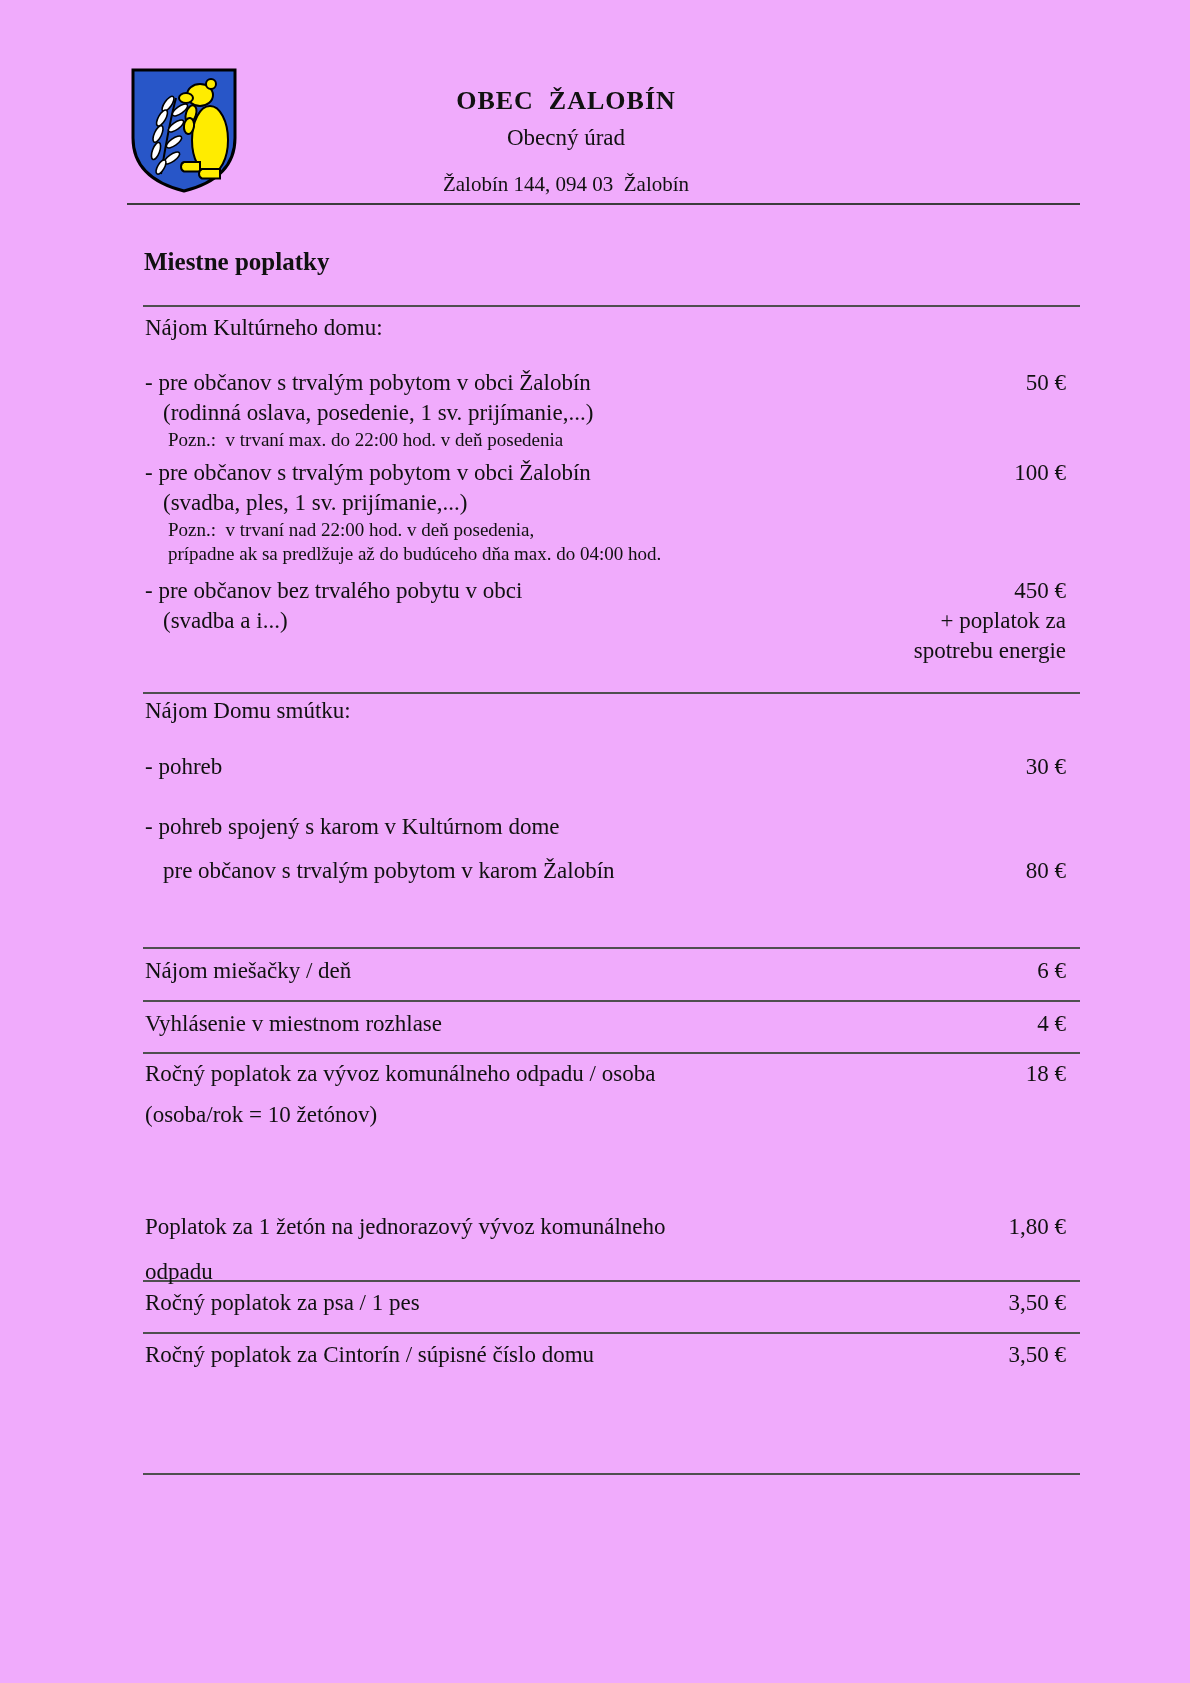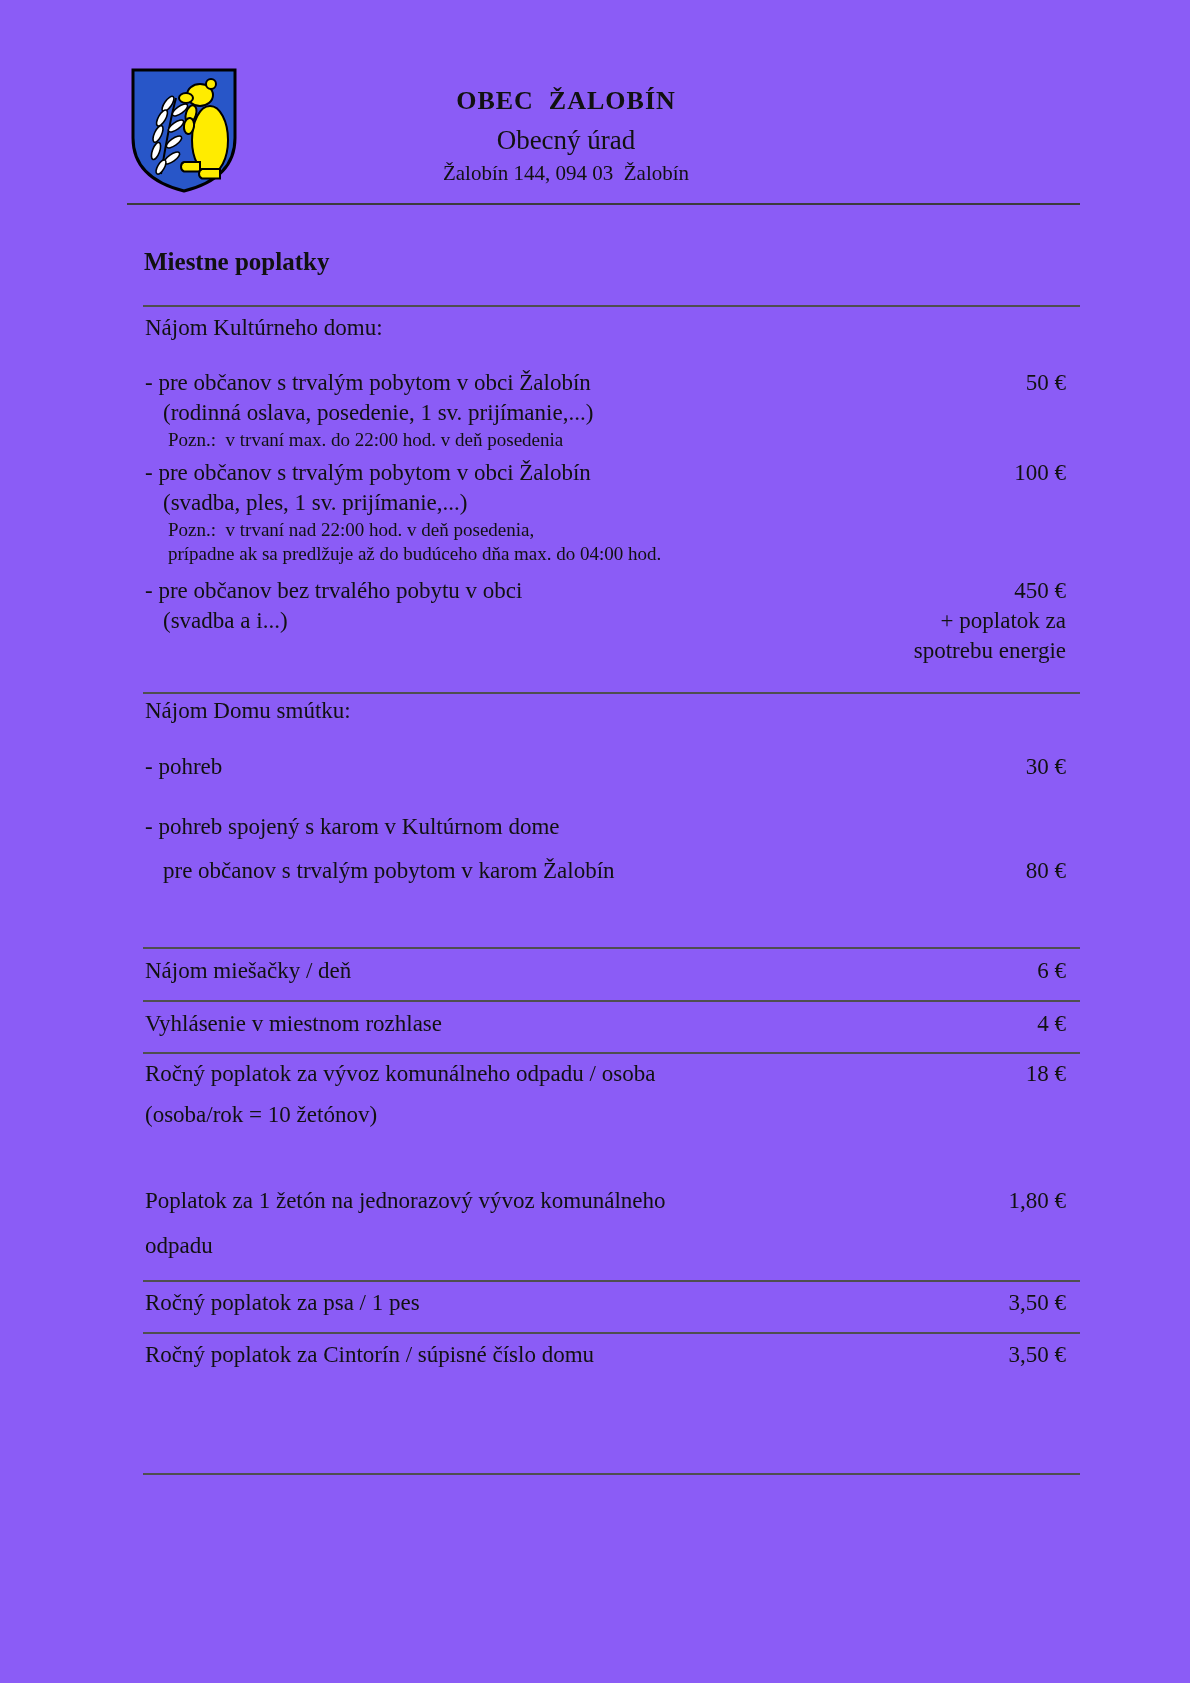--- a/index.html
+++ b/index.html
@@ -1,31 +1,31 @@
 <!DOCTYPE html>
 <html><head>
 <meta charset="utf-8">
 <style>
   html,body { margin:0; padding:0; background:#888; }
   .page {
     position:relative;
     width:1190px; height:1683px;
     margin:0 auto;
-    background:#8b5cf6;
+    background:#f0abfc;
     font-family:"Liberation Serif", serif;
     color:#111111;
     overflow:hidden;
   }
 
   
   .crest { position:absolute; left:128px; top:66px; width:112px; height:130px; }
   .hdr-text { position:absolute; left:130px; top:86px; width:872px; text-align:center; }
   .org   { font-size:26px; font-weight:bold; letter-spacing:1px; white-space:pre; }
-  .office{ font-size:27px; margin-top:9px;font-family:Liberation Serif, serif; }
-  .addr  { font-size:21px; margin-top:5px; white-space:pre; }
+  .office{ font-size:23px; margin-top:9px;font-family:Liberation Serif, serif; }
+  .addr  { font-size:21px; margin-top:21px; white-space:pre; }
   .hdr-rule { position:absolute; left:127px; top:203px; width:953px; height:2px; background:#3c3c3c; }
 
   
   .doc-title { position:absolute; left:144px; top:248px; font-size:25px; font-weight:bold; }
 
   
   .fees { position:absolute; left:143px; top:305px; width:937px; font-size:23px; line-height:30px; }
   .sect { border-top:2px solid #4f4f4f; box-sizing:border-box; }
   .s-kd  { height:387px; padding-top:6px; }
   .s-ds  { height:255px; padding-top:2px; }
@@ -43,21 +43,21 @@
   .l2 { padding-left:20px; }
   .note { padding-left:25px; font-size:19px; line-height:24px; white-space:pre; }
 
   .mt-kd1 { margin-top:25px; }
   .mt-kd2 { margin-top:6px; }
   .mt-kd3 { margin-top:10px; }
   .mt-ds1 { margin-top:26px; }
   .mt-ds2 { margin-top:30px;gap:40px; }
   .mt-ds2b{ margin-top:14px; }
   .mt-od2 { margin-top:11px; }
-  .mt-od3 { margin-top:56px; }
+  .mt-od3 { margin-top:82px; }
   .mt-od4 { margin-top:15px; }
 </style>
 </head>
 <body>
 
 <div class="page">
 
   <svg class="crest" viewBox="0 0 112 130">
     <path d="M5,4 H107 V72 C107,103 84,118 56,125 C28,118 5,103 5,72 Z" fill="#2856c8" stroke="#000000" stroke-width="3"></path>
 

